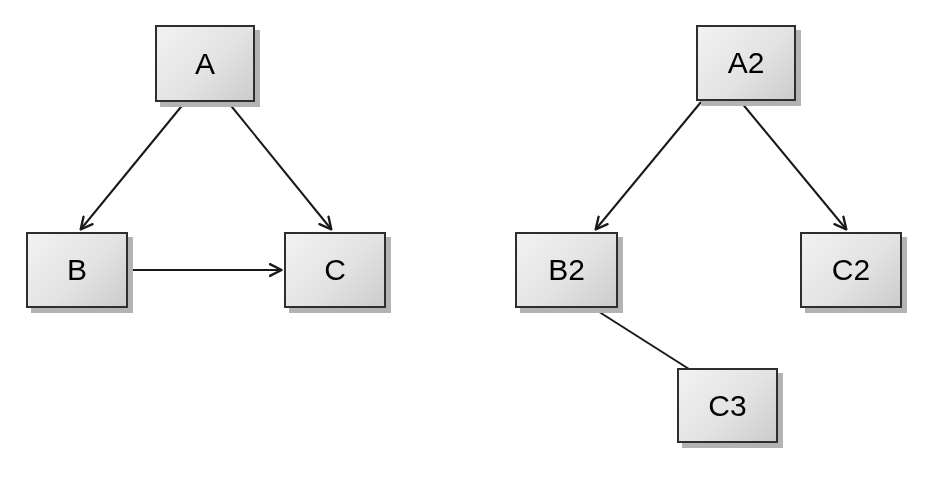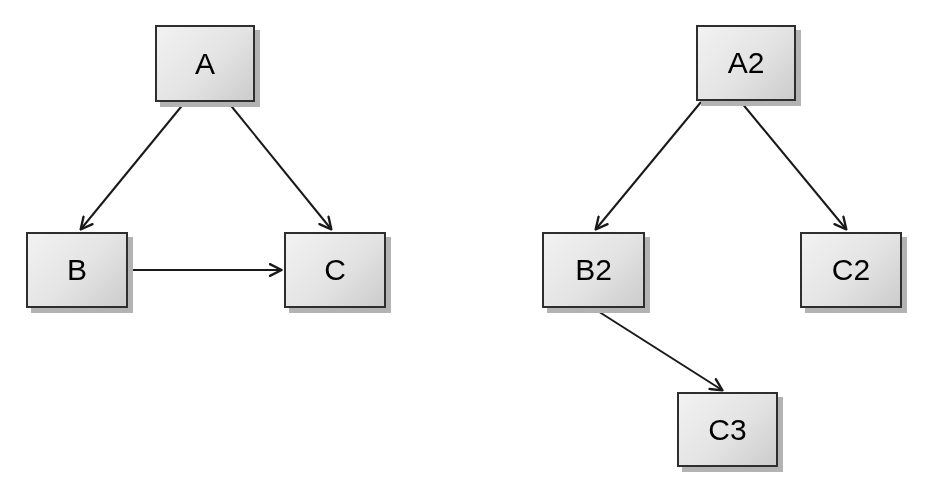--- a/index.html
+++ b/index.html
@@ -63,23 +63,23 @@
       </div>
       <div class="node" style="left: 26px; top: 232px; width: 102px; height: 76px;">
         <span>B</span>
       </div>
       <div class="node" style="left: 284px; top: 232px; width: 102px; height: 76px;">
         <span>C</span>
       </div>
       <div class="node" style="left: 696px; top: 25px; width: 100px; height: 76px;">
         <span>A2</span>
       </div>
-      <div class="node" style="left: 542px; top: 232px; width: 103px; height: 76px;">
+      <div class="node" style="left: 515px; top: 232px; width: 103px; height: 76px;">
         <span>B2</span>
       </div>
       <div class="node" style="left: 800px; top: 232px; width: 102px; height: 76px;">
         <span>C2</span>
       </div>
-      <div class="node" style="left: 677px; top: 392px; width: 101px; height: 75px;">
+      <div class="node" style="left: 677px; top: 368px; width: 101px; height: 75px;">
         <span>C3</span>
       </div>
     </div>
 </div>
 
 </body></html>

